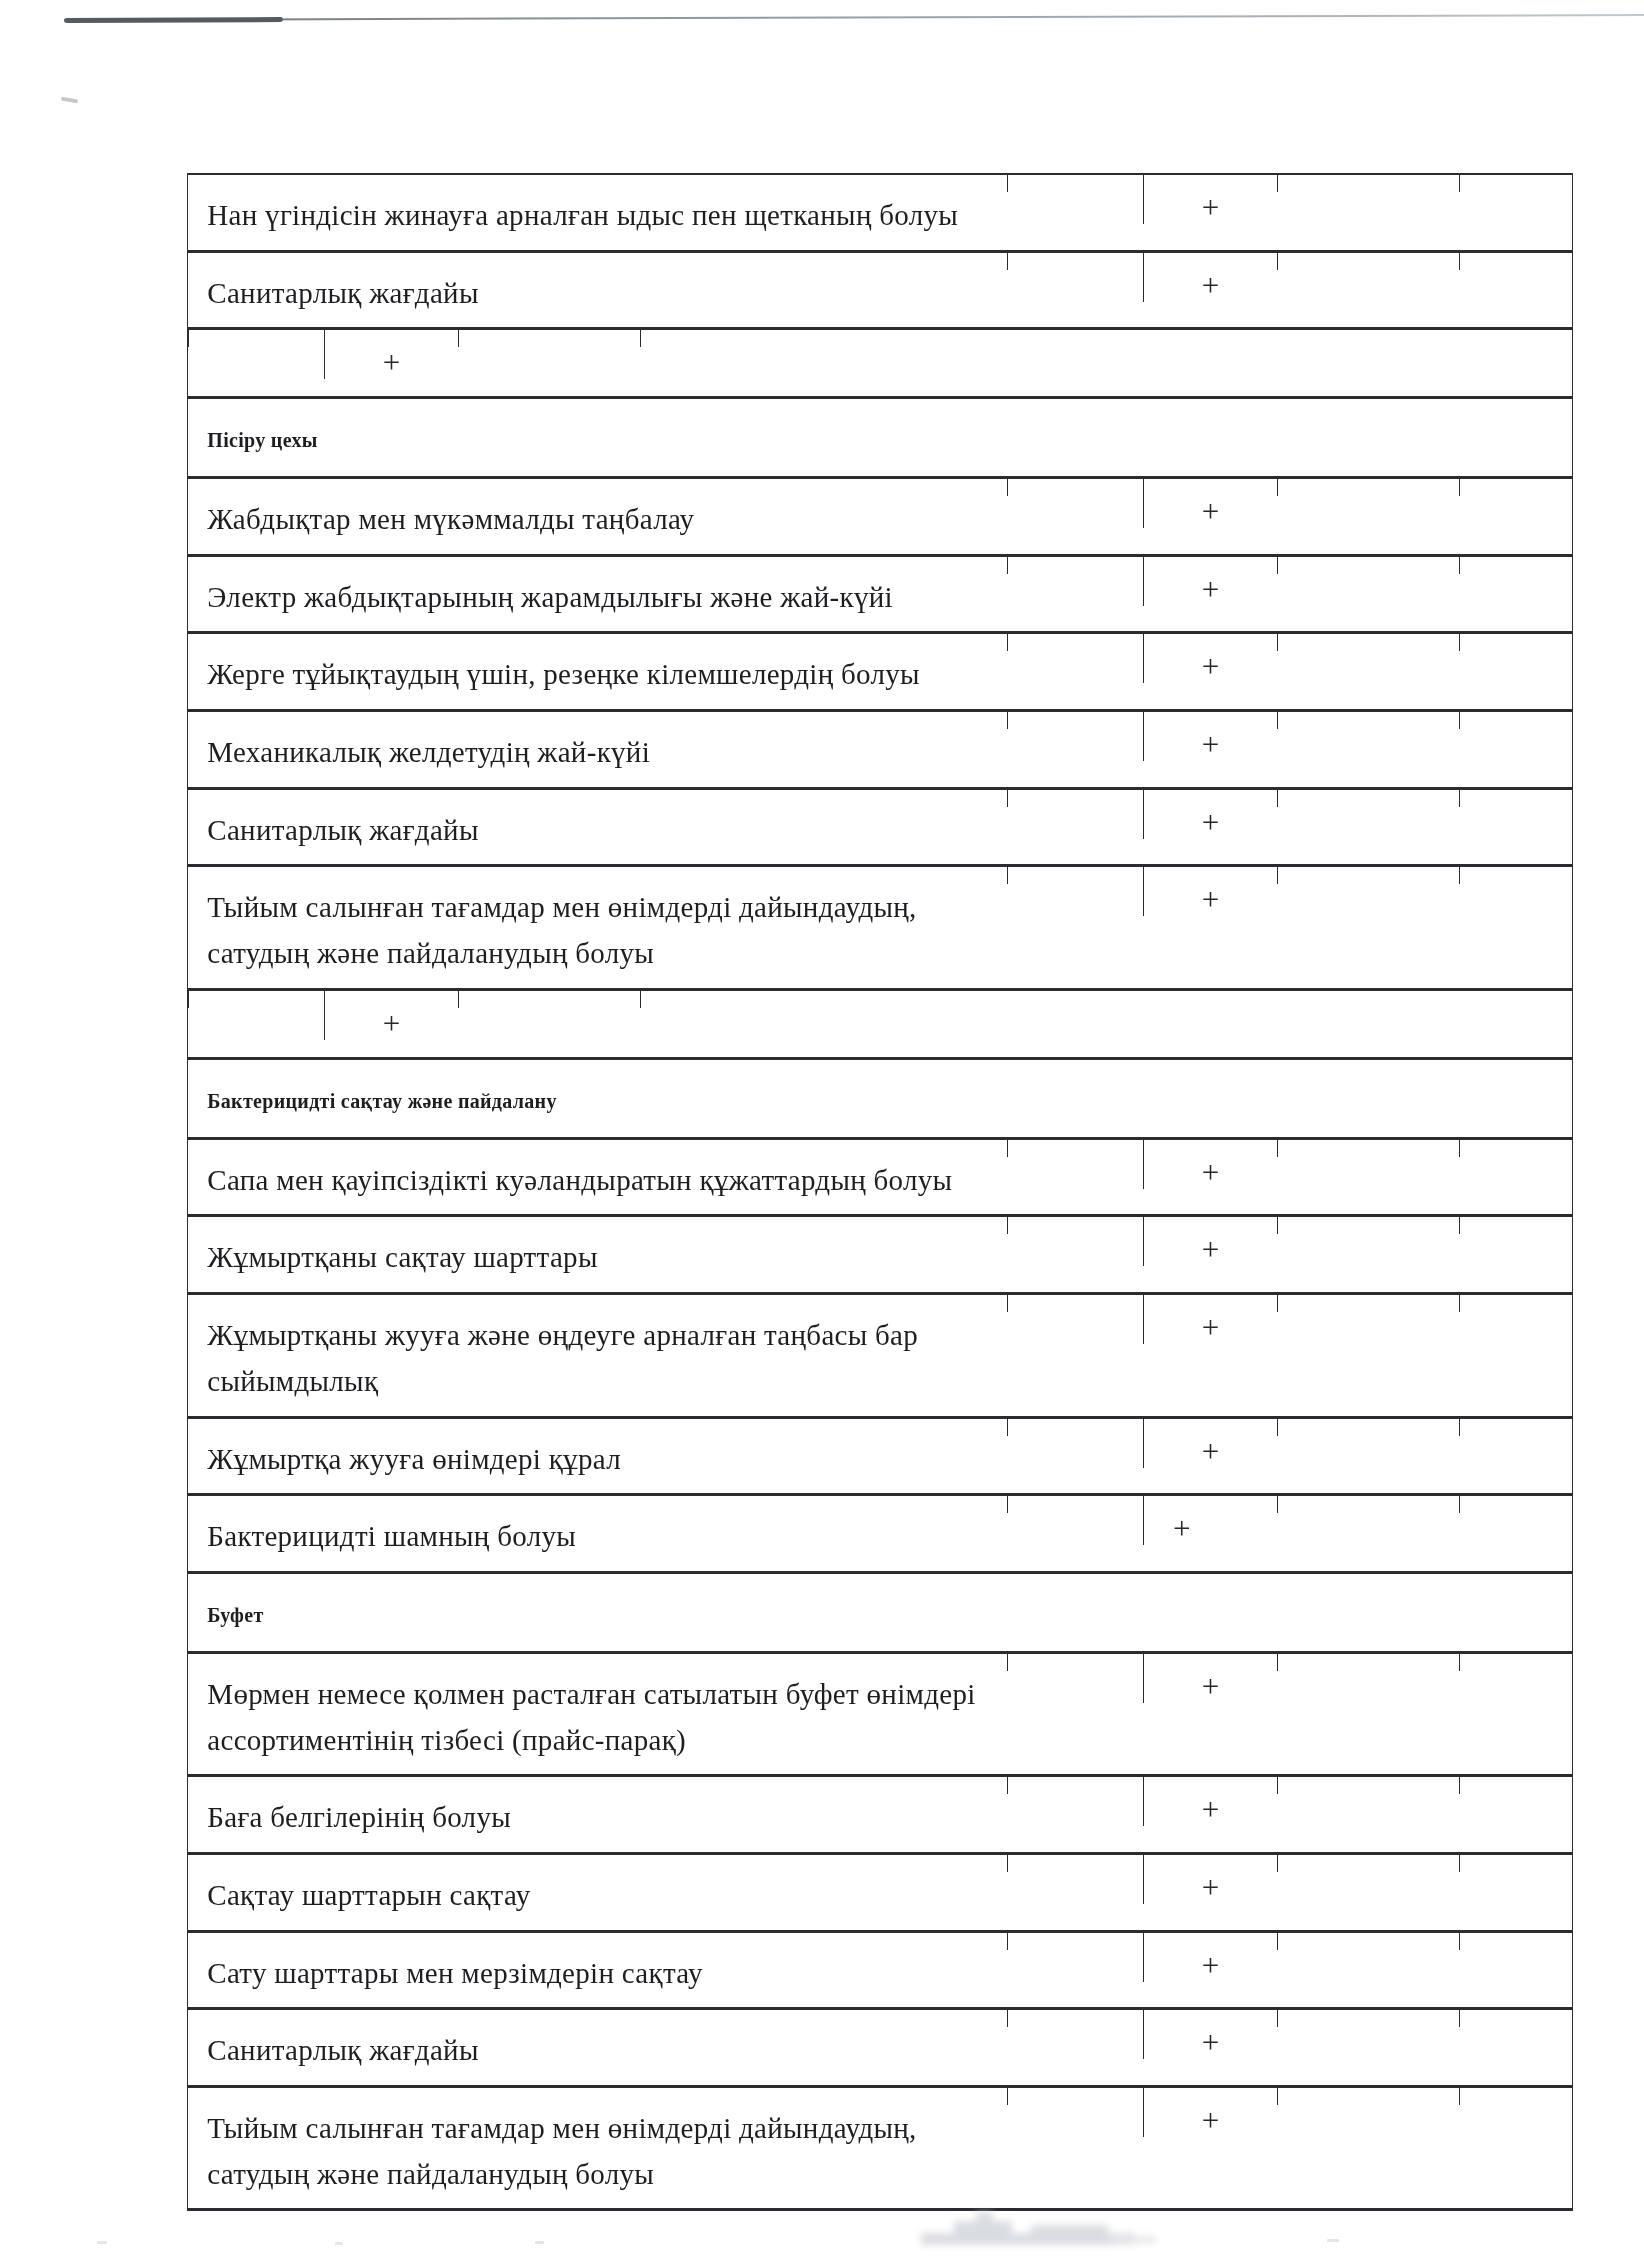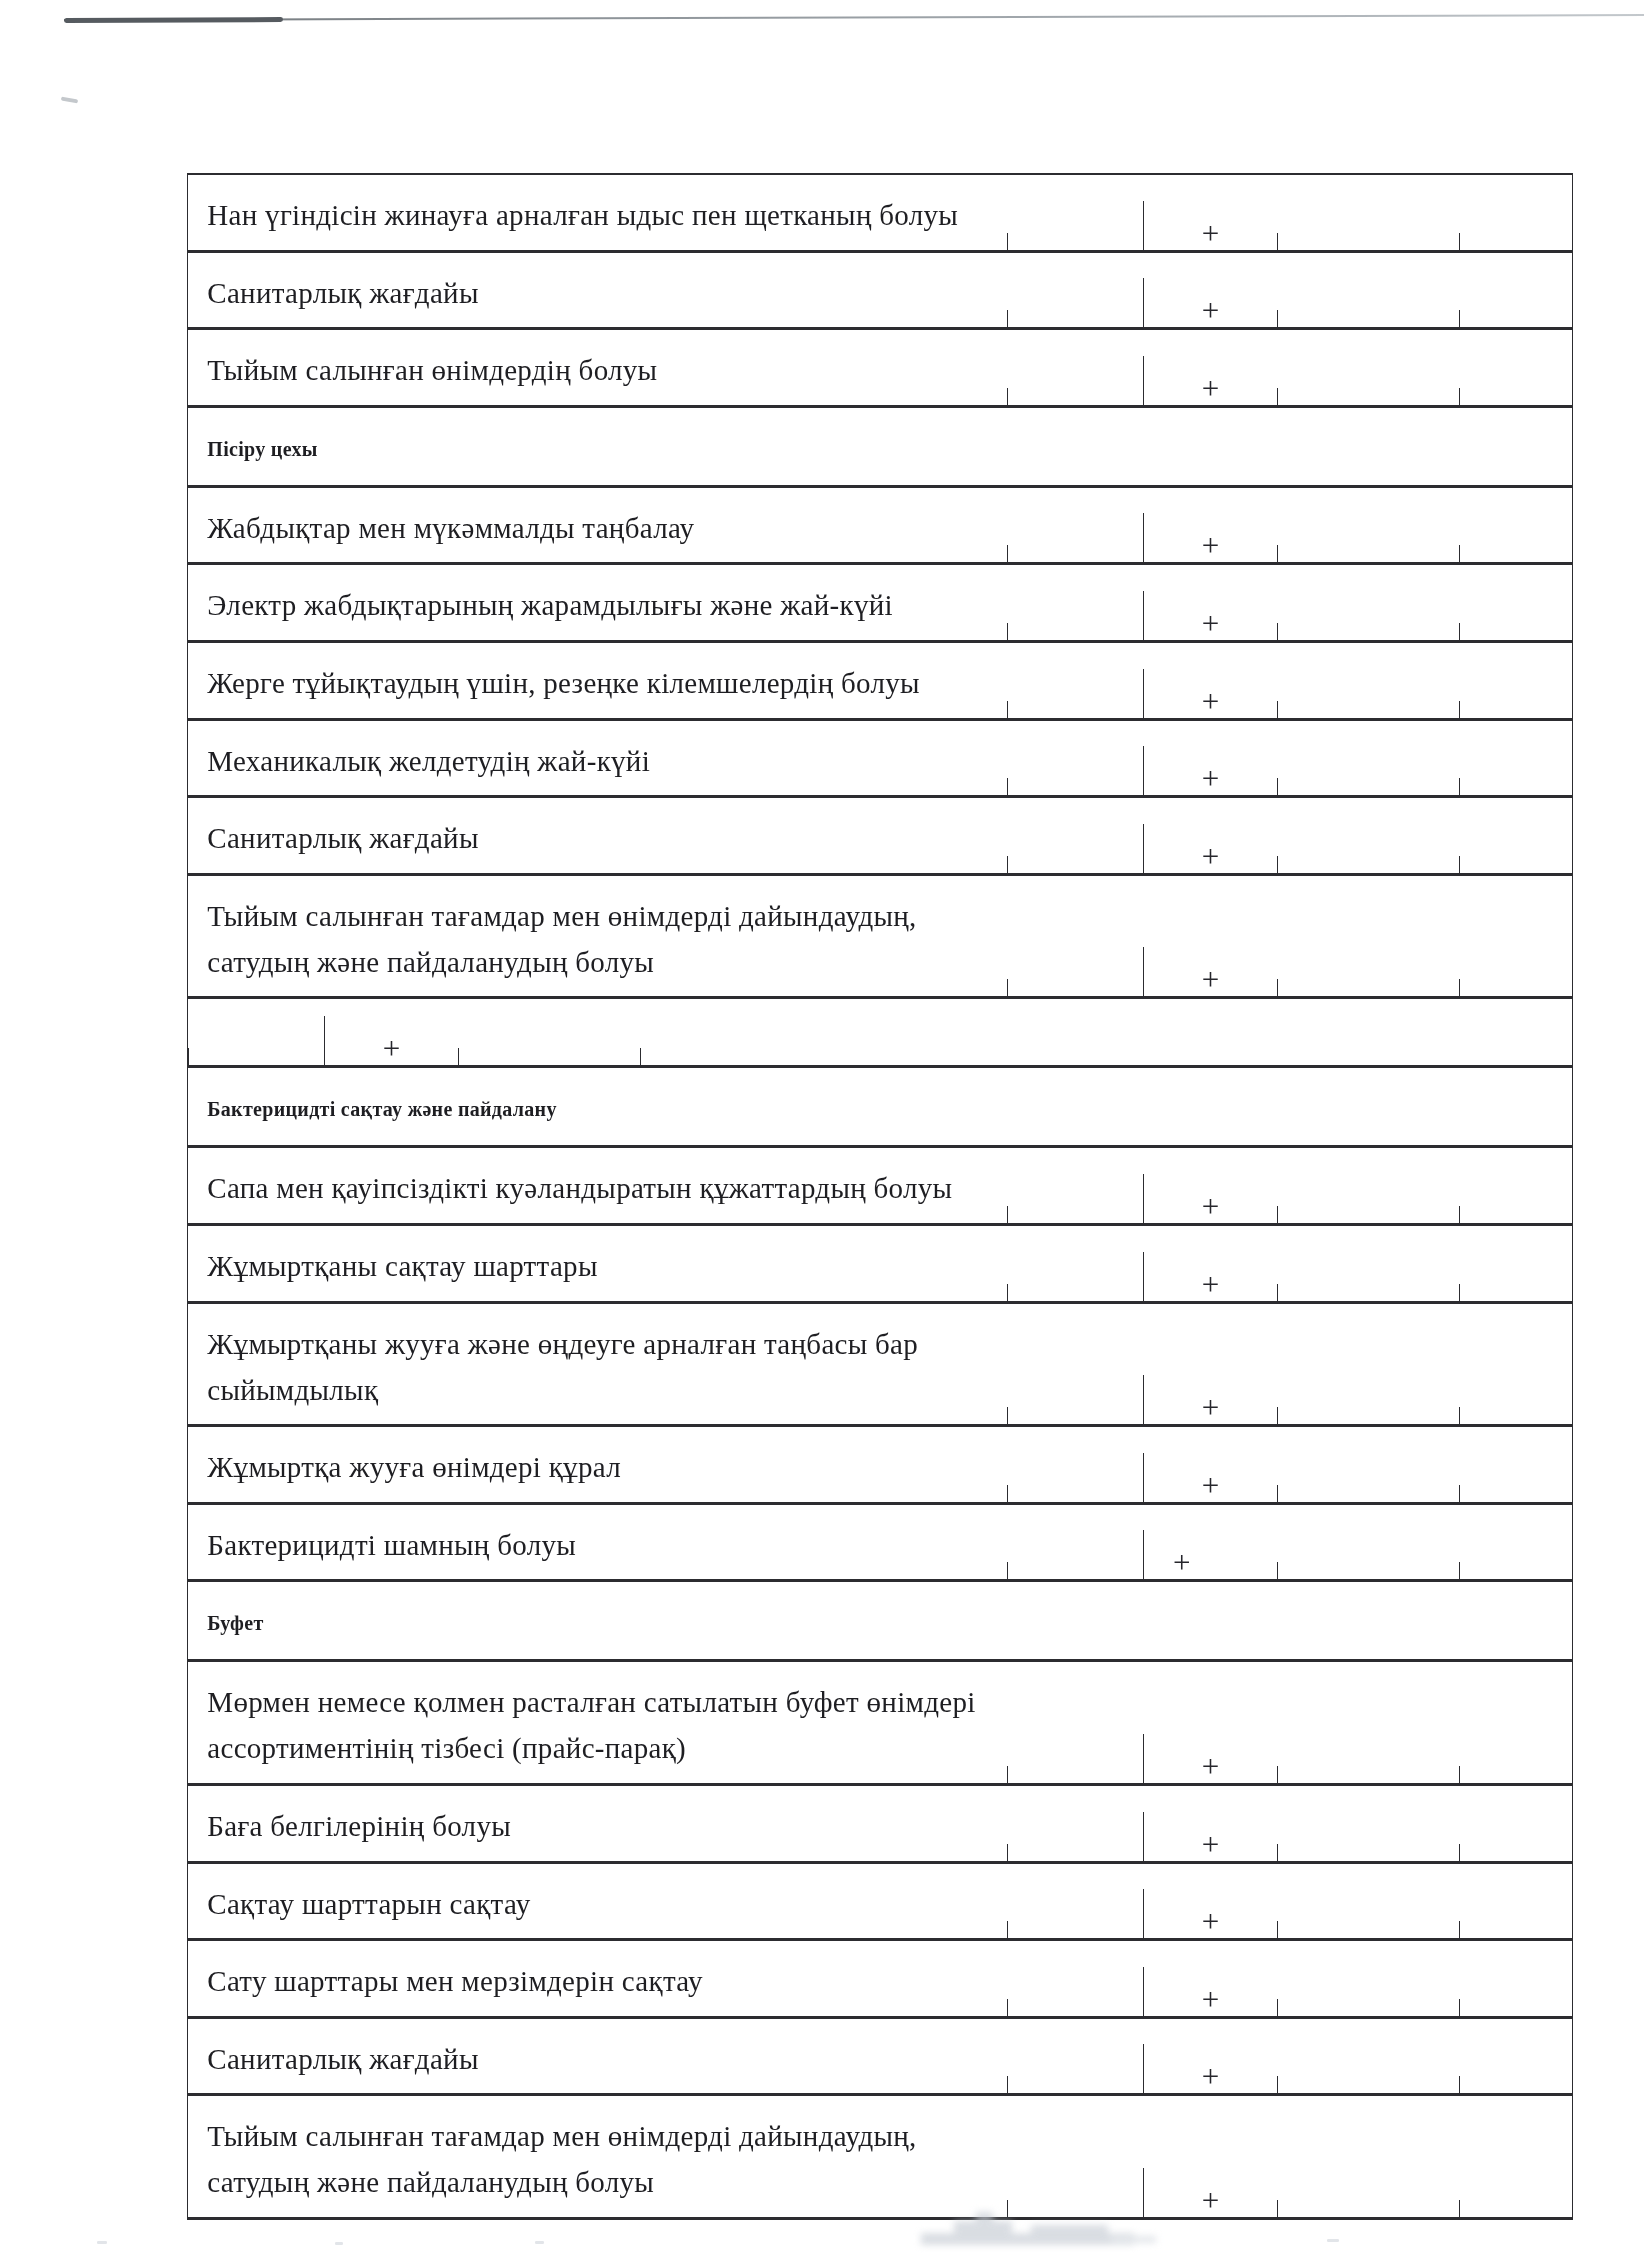--- a/index.html
+++ b/index.html
@@ -85,21 +85,21 @@
     left: 187px;
     top: 173px;
     width: 1384px;
     border: 1.9px solid #2c2c30;
     border-top-width: 2.6px;
     border-bottom-width: 3.2px;
     background: #ffffff;
   }
   .row {
     display: flex;
-    align-items: flex-end;
+    align-items: flex-start;
   }
   .row + .row {
     border-top: 3.2px solid #2c2c30;
   }
   .cell {
     box-sizing: border-box;
   }
   .label-cell {
     width: 819px;
     flex: 0 0 819px;
@@ -167,21 +167,20 @@
       <div class="row item-row">
         <div class="cell label-cell">Санитарлық жағдайы</div>
         <div class="cell mark-cell c1"></div>
         <div class="cell mark-cell c2">
           <span class="plus-mark">+</span>
         </div>
         <div class="cell mark-cell c3"></div>
         <div class="cell mark-cell c4"></div>
       </div>
       <div class="row item-row">
-        <div class="cell label-cell">Тыйым салынған өнімдердің болуы</div>
         <div class="cell mark-cell c1"></div>
         <div class="cell mark-cell c2">
           <span class="plus-mark">+</span>
         </div>
         <div class="cell mark-cell c3"></div>
         <div class="cell mark-cell c4"></div>
       </div>
       <div class="row section-row">
         <div class="cell label-cell">Пісіру цехы</div>
       </div>

